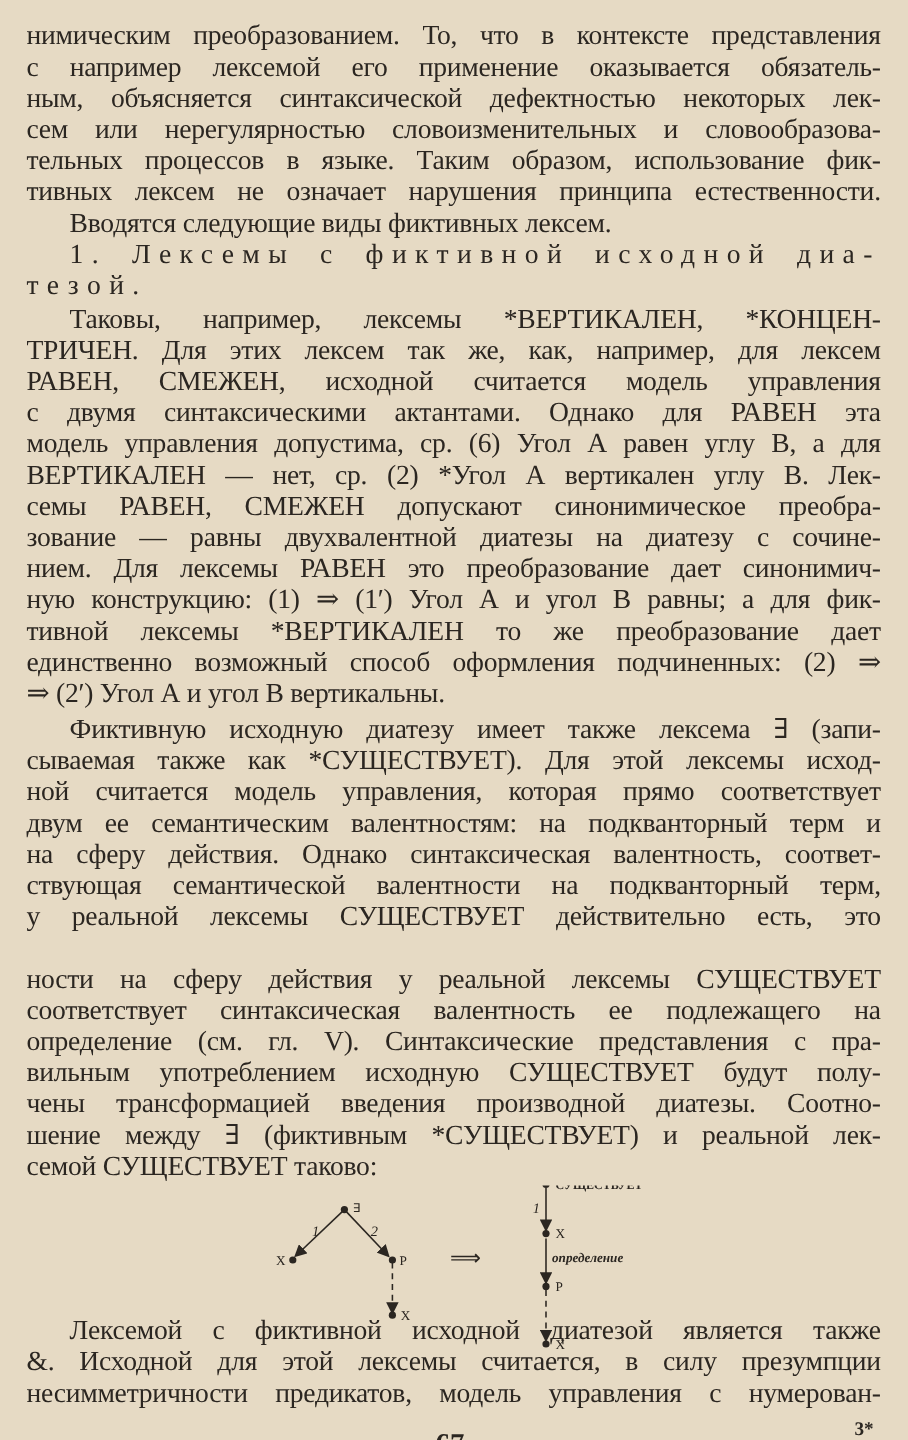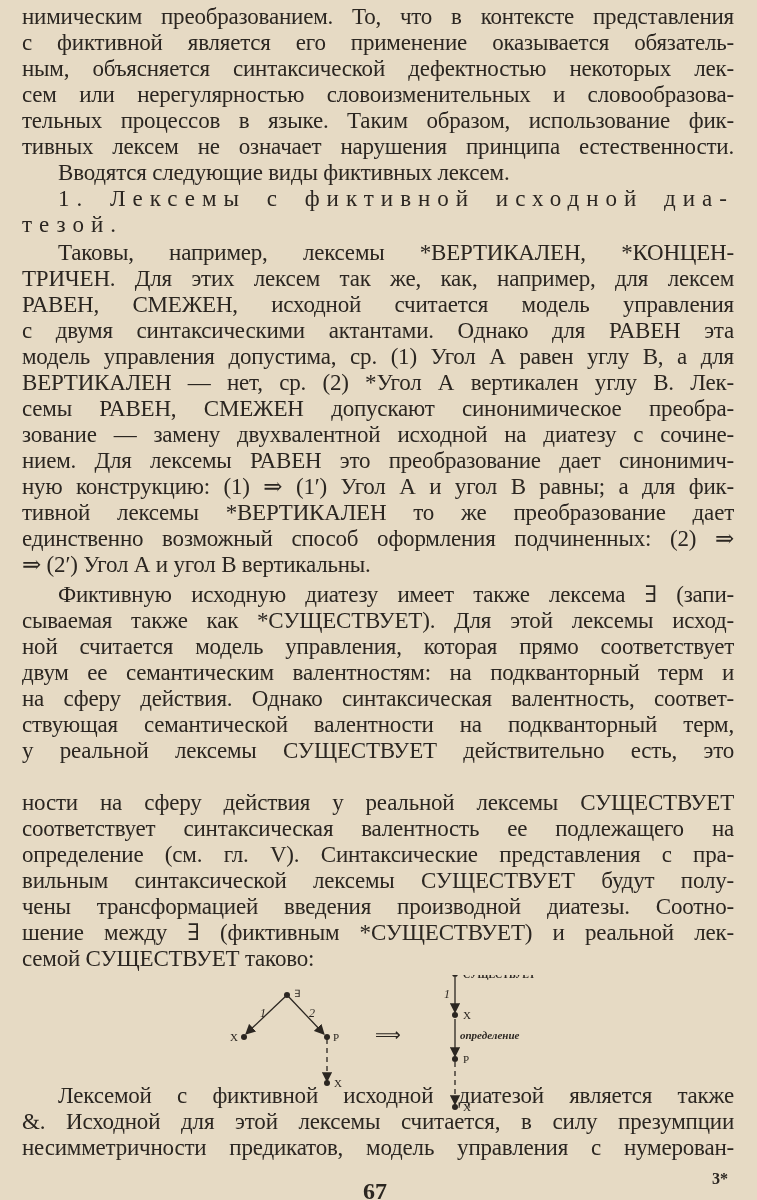--- a/index.html
+++ b/index.html
@@ -3,71 +3,71 @@
 <meta charset="utf-8">
 <style>
   html, body { margin:0; padding:0; }
   body {
     width:757px; height:1200px; overflow:hidden;
     background:#e6dac4;
     color:#2b2621;
     font-family:"Liberation Serif", "DejaVu Serif", serif;
     position:relative;
   }
-  .page { position:absolute; left:0; top:0; width:757px; height:1168px; }
+  .page { position:absolute; left:0; top:13px; width:757px; height:1168px; }
   .line {
     position:absolute; left:22px; width:712px;
     font-size:23px; line-height:26px; white-space:nowrap;
     text-align:justify; text-align-last:justify;
     letter-spacing:-0.2px;
   }
   .line.ind { left:58px; width:676px; }
   .line.last { text-align-last:left; }
   .sp { letter-spacing:7px; }
   .diagram { position:absolute; left:220px; top:915px; width:380px; height:160px; }
   .pagenum { position:absolute; top:1178px; left:363px; font-size:24px; font-weight:bold; }
   .sig { position:absolute; top:1170px; left:712px; font-size:16px; font-weight:bold; }
 </style>
 </head>
 <body>
 
 <div class="page">
   <div class="line" style="top:4px">нимическим преобразованием. То, что в контексте представления</div>
-  <div class="line" style="top:30px">с фиктивной является его применение оказывается обязатель-</div>
+  <div class="line" style="top:30px">с например лексемой его применение оказывается обязатель-</div>
   <div class="line" style="top:56px">ным, объясняется синтаксической дефектностью некоторых лек-</div>
   <div class="line" style="top:82px">сем или нерегулярностью словоизменительных и словообразова-</div>
   <div class="line" style="top:108px">тельных процессов в языке. Таким образом, использование фик-</div>
   <div class="line" style="top:134px">тивных лексем не означает нарушения принципа естественности.</div>
   <div class="line ind last" style="top:160px">Вводятся следующие виды фиктивных лексем.</div>
   <div class="line ind sp" style="top:186px">1. Лексемы с фиктивной исходной диа-</div>
   <div class="line last sp" style="top:212px">тезой.</div>
   <div class="line ind" style="top:240px">Таковы, например, лексемы *ВЕРТИКАЛЕН, *КОНЦЕН-</div>
   <div class="line" style="top:266px">ТРИЧЕН. Для этих лексем так же, как, например, для лексем</div>
   <div class="line" style="top:292px">РАВЕН, СМЕЖЕН, исходной считается модель управления</div>
   <div class="line" style="top:318px">с двумя синтаксическими актантами. Однако для РАВЕН эта</div>
-  <div class="line" style="top:344px">модель управления допустима, ср. (1) Угол А равен углу В, а для</div>
+  <div class="line" style="top:344px">модель управления допустима, ср. (6) Угол А равен углу В, а для</div>
   <div class="line" style="top:370px">ВЕРТИКАЛЕН — нет, ср. (2) *Угол А вертикален углу В. Лек-</div>
   <div class="line" style="top:396px">семы РАВЕН, СМЕЖЕН допускают синонимическое преобра-</div>
-  <div class="line" style="top:422px">зование — замену двухвалентной исходной на диатезу с сочине-</div>
+  <div class="line" style="top:422px">зование — равны двухвалентной диатезы на диатезу с сочине-</div>
   <div class="line" style="top:448px">нием. Для лексемы РАВЕН это преобразование дает синонимич-</div>
   <div class="line" style="top:474px">ную конструкцию: (1) ⇒ (1′) Угол А и угол В равны; а для фик-</div>
   <div class="line" style="top:500px">тивной лексемы *ВЕРТИКАЛЕН то же преобразование дает</div>
   <div class="line" style="top:526px">единственно возможный способ оформления подчиненных: (2) ⇒</div>
   <div class="line last" style="top:552px">⇒ (2′) Угол А и угол В вертикальны.</div>
   <div class="line ind" style="top:582px">Фиктивную исходную диатезу имеет также лексема ∃ (запи-</div>
   <div class="line" style="top:608px">сываемая также как *СУЩЕСТВУЕТ). Для этой лексемы исход-</div>
   <div class="line" style="top:634px">ной считается модель управления, которая прямо соответствует</div>
   <div class="line" style="top:660px">двум ее семантическим валентностям: на подкванторный терм и</div>
   <div class="line" style="top:686px">на сферу действия. Однако синтаксическая валентность, соответ-</div>
   <div class="line" style="top:712px">ствующая семантической валентности на подкванторный терм,</div>
   <div class="line" style="top:738px">у реальной лексемы СУЩЕСТВУЕТ действительно есть, это</div>
   <div class="line" style="top:790px">ности на сферу действия у реальной лексемы СУЩЕСТВУЕТ</div>
   <div class="line" style="top:816px">соответствует синтаксическая валентность ее подлежащего на</div>
   <div class="line" style="top:842px">определение (см. гл. V). Синтаксические представления с пра-</div>
-  <div class="line" style="top:868px">вильным синтаксической лексемы СУЩЕСТВУЕТ будут полу-</div>
+  <div class="line" style="top:868px">вильным употреблением исходную СУЩЕСТВУЕТ будут полу-</div>
   <div class="line" style="top:894px">чены трансформацией введения производной диатезы. Соотно-</div>
   <div class="line" style="top:920px">шение между ∃ (фиктивным *СУЩЕСТВУЕТ) и реальной лек-</div>
   <div class="line last" style="top:946px">семой СУЩЕСТВУЕТ таково:</div>
 
   <svg class="diagram" style="top:975px" width="380" height="120" viewBox="0 0 380 120">
     <defs>
       <marker id="ah" markerWidth="8" markerHeight="8" refX="6" refY="4" orient="auto">
         <path d="M0,0 L8,4 L0,8 Z" fill="#2b2621"></path>
       </marker>
     </defs>

